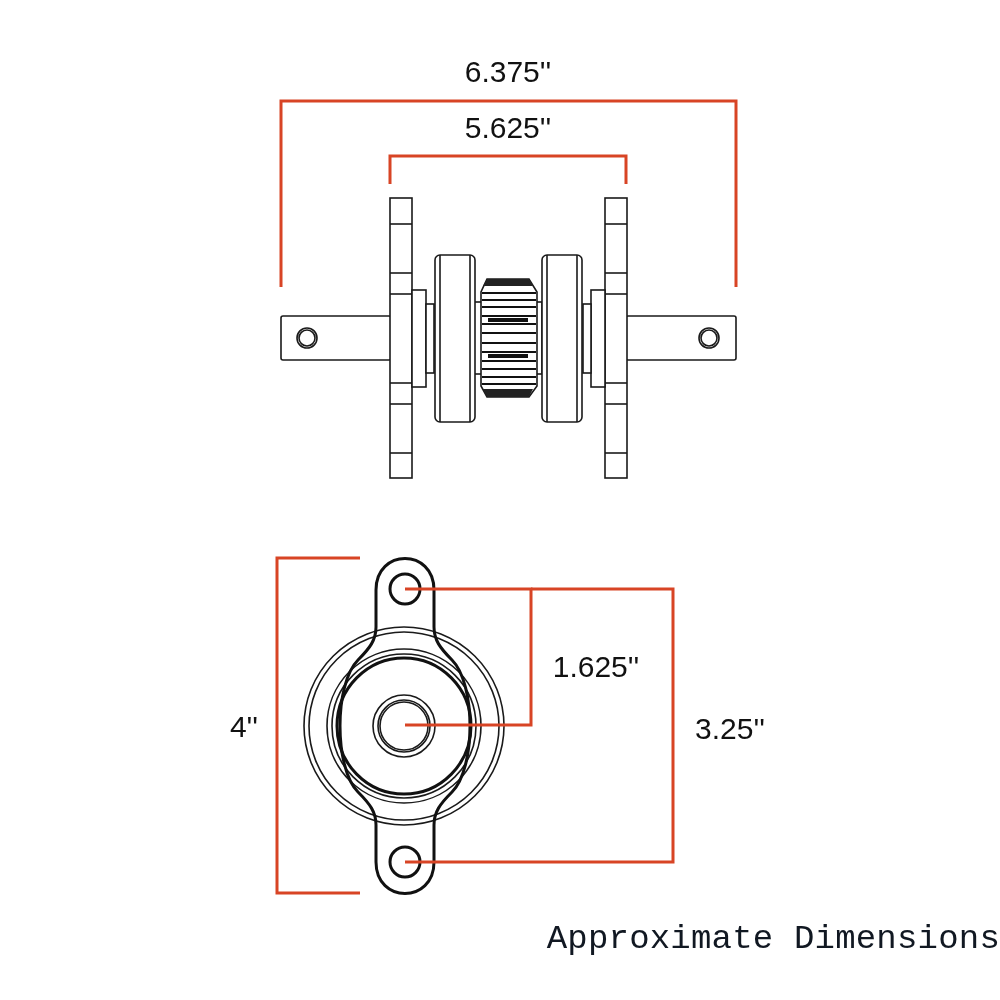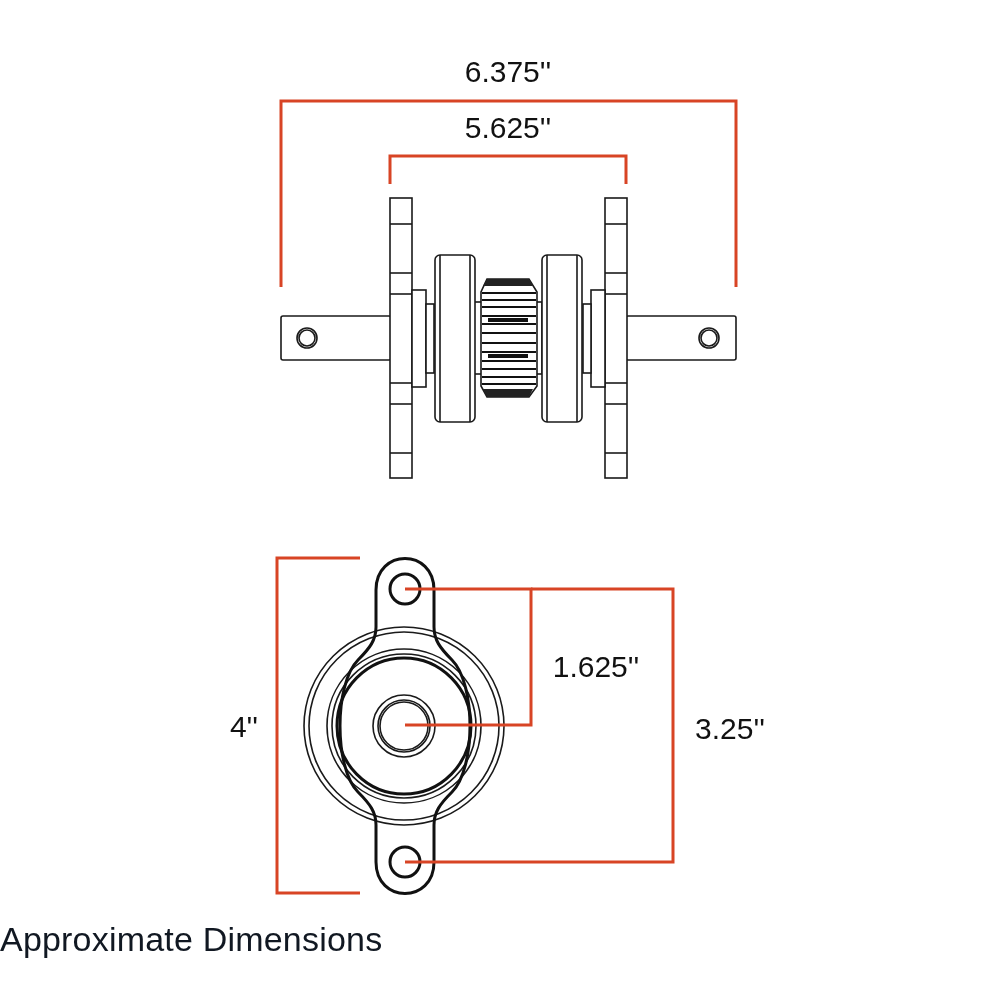--- a/index.html
+++ b/index.html
@@ -1,21 +1,21 @@
 <!DOCTYPE html>
 <html><head>
   <meta charset="utf-8">
   <style>
     html, body { margin: 0; padding: 0; background: #ffffff; }
     body { width: 1000px; height: 1000px; position: relative; overflow: hidden; }
     #diagram { position: absolute; left: 0; top: 0; width: 1000px; height: 1000px; }
     .dim-text { font-family: "Liberation Sans", sans-serif; font-size: 30px; fill: #111111; font-weight: normal; }
     .caption {
-      position: absolute; left: 0; top: 920px; width: 1000px; text-align: left;
-      font-family: Liberation Sans, sans-serif; font-size: 34px; color: #111822; letter-spacing: 0.2px;
+      position: absolute; left: 0; top: 920px; width: 1000px; text-align: right;
+      font-family: Liberation Mono, monospace; font-size: 34px; color: #111822; letter-spacing: 0.2px;
     }
     .line { fill: none; stroke: #1a1a1a; stroke-width: 1.6; }
     .line-thick { fill: none; stroke: #111111; stroke-width: 3; }
     .dimline { fill: none; stroke: #d84425; stroke-width: 3; }
     .white { fill: #ffffff; }
   </style>
 </head>
 <body>
 
 <svg id="diagram" viewBox="0 0 1000 1000" xmlns="http://www.w3.org/2000/svg">

